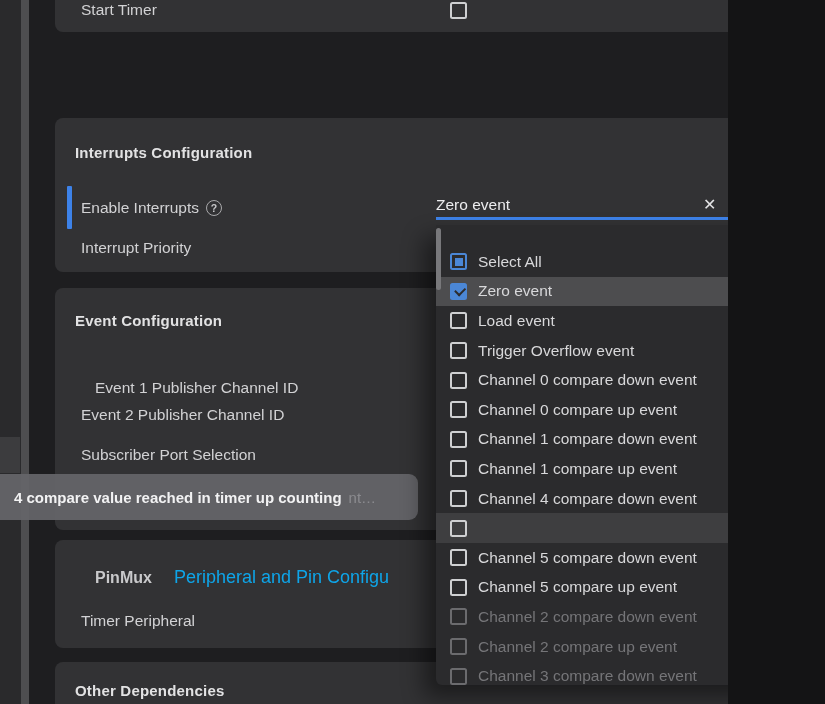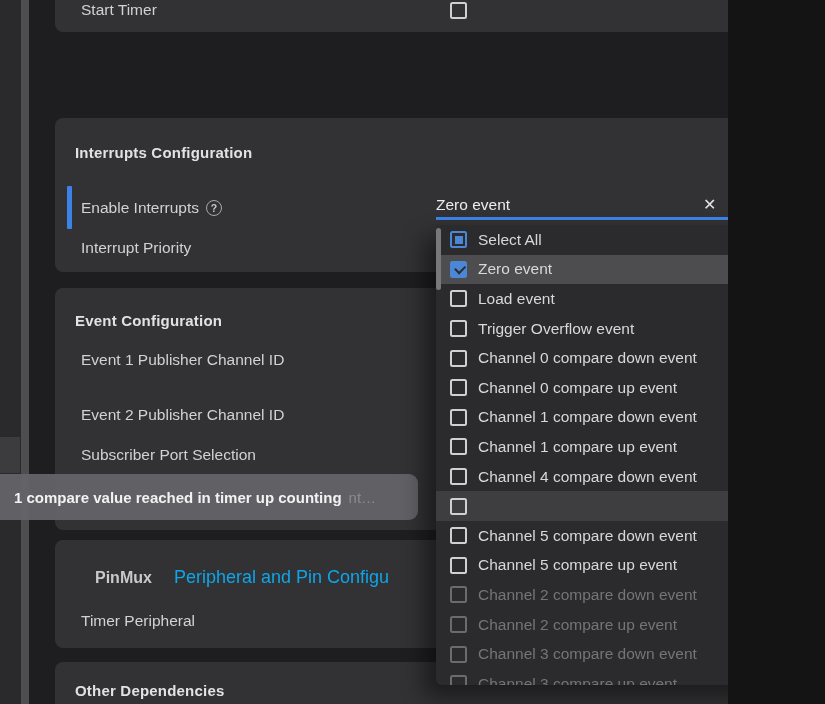--- a/index.html
+++ b/index.html
@@ -51,21 +51,21 @@
     position:absolute;left:740px;top:200px;width:0;height:0;
     border-left:8px solid transparent;border-right:8px solid transparent;border-bottom:9px solid #cfcfd1;
   }
   .underline{position:absolute;left:436px;top:217px;width:335px;height:3px;background:var(--accent,#3d82e8);}
   
   .panel{
     position:absolute;left:436px;top:225px;width:389px;height:460px;background:var(--panel_bg,#2b2b2d);
     border-radius:0 0 6px 6px;overflow:hidden;box-shadow:-12px 12px 22px rgba(0,0,0,.45);z-index:20;
   }
   .panel-thumb{position:absolute;left:0;top:3px;width:5px;height:62px;background:#78787b;border-radius:3px;z-index:2;}
-  .dlist{position:absolute;inset:0;display:flex;flex-direction:column;}
+  .dlist{position:absolute;inset:0;display:flex;flex-direction:column;margin-top:22px;}
   .drow{flex:none;height:29.6px;display:flex;align-items:center;gap:11px;padding-left:14px;box-sizing:border-box;}
   .drow.sel{background:var(--highlight,#4d4d4f);}
   .drow.hov{background:var(--hover,#3e3e40);}
   .dlabel{font-size:15.5px;color:#d8d8da;white-space:nowrap;}
   .drow.dis .dlabel{color:var(--disabled_text,#757578);}
   
   .tooltip{
     position:absolute;left:-14px;top:474px;width:432px;height:46px;border-radius:9px;
     background:rgba(101,101,105,0.93);display:flex;align-items:center;padding-left:28px;box-sizing:border-box;
     z-index:10;white-space:nowrap;
@@ -103,21 +103,21 @@
       <span class="help">?</span>
     </div>
     <div class="row-label" style="top:130px;">
       <span>Interrupt Priority</span>
     </div>
   </div>
   <div class="blue-bar"></div>
 
   <div class="card" style="top:288px;height:242px;">
     <div class="card-title" style="top:32px;">Event Configuration</div>
-    <div class="row-label" style="top:72px;">
+    <div class="row-label" style="top:100px;margin-left:14px;">
       <span>Event 1 Publisher Channel ID</span>
     </div>
     <div class="row-label" style="top:127px;text-align:right;">
       <span>Event 2 Publisher Channel ID</span>
     </div>
     <div class="row-label" style="top:167px;">
       <span>Subscriber Port Selection</span>
     </div>
   </div>
 
@@ -130,21 +130,21 @@
       <span>Timer Peripheral</span>
     </div>
   </div>
 
   <div class="card" style="top:662px;height:80px;">
     <div class="card-title" style="top:28px;">Other Dependencies</div>
     <div class="chev down" style="left:690px;top:24px;"></div>
   </div>
 
   <div class="tooltip">
-    <span class="tooltip-text">1 compare value reached in timer up counting</span>
+    <span class="tooltip-text">4 compare value reached in timer up counting</span>
     <span class="ghost">nt…</span>
   </div>
 
   <div class="field-value">Zero event</div>
   <div class="clear-x">✕</div>
   <div class="caret-up"></div>
   <div class="underline"></div>
 
   <div class="panel">
     <div class="panel-thumb"></div>

